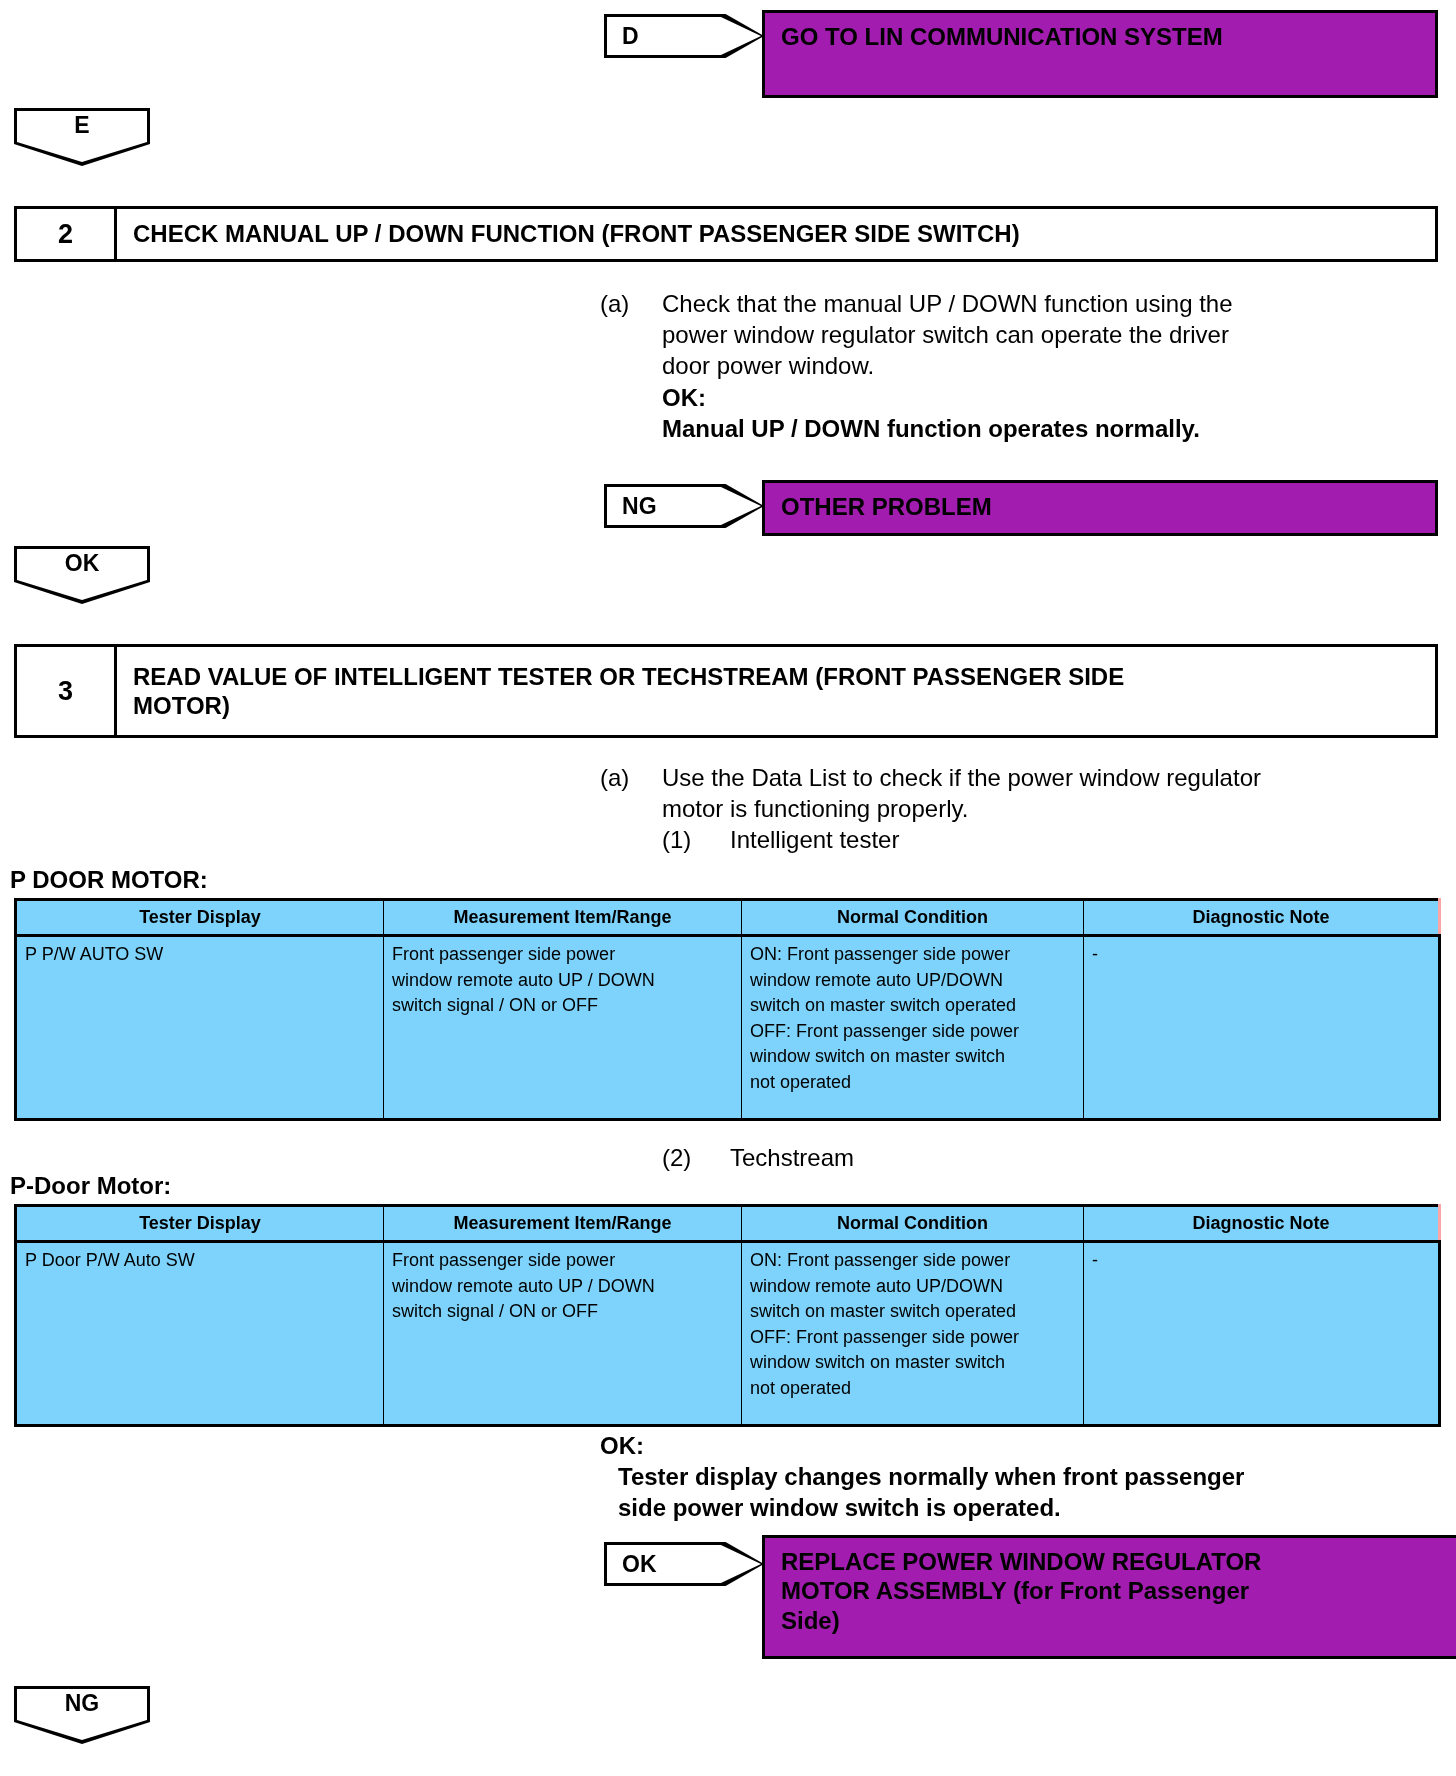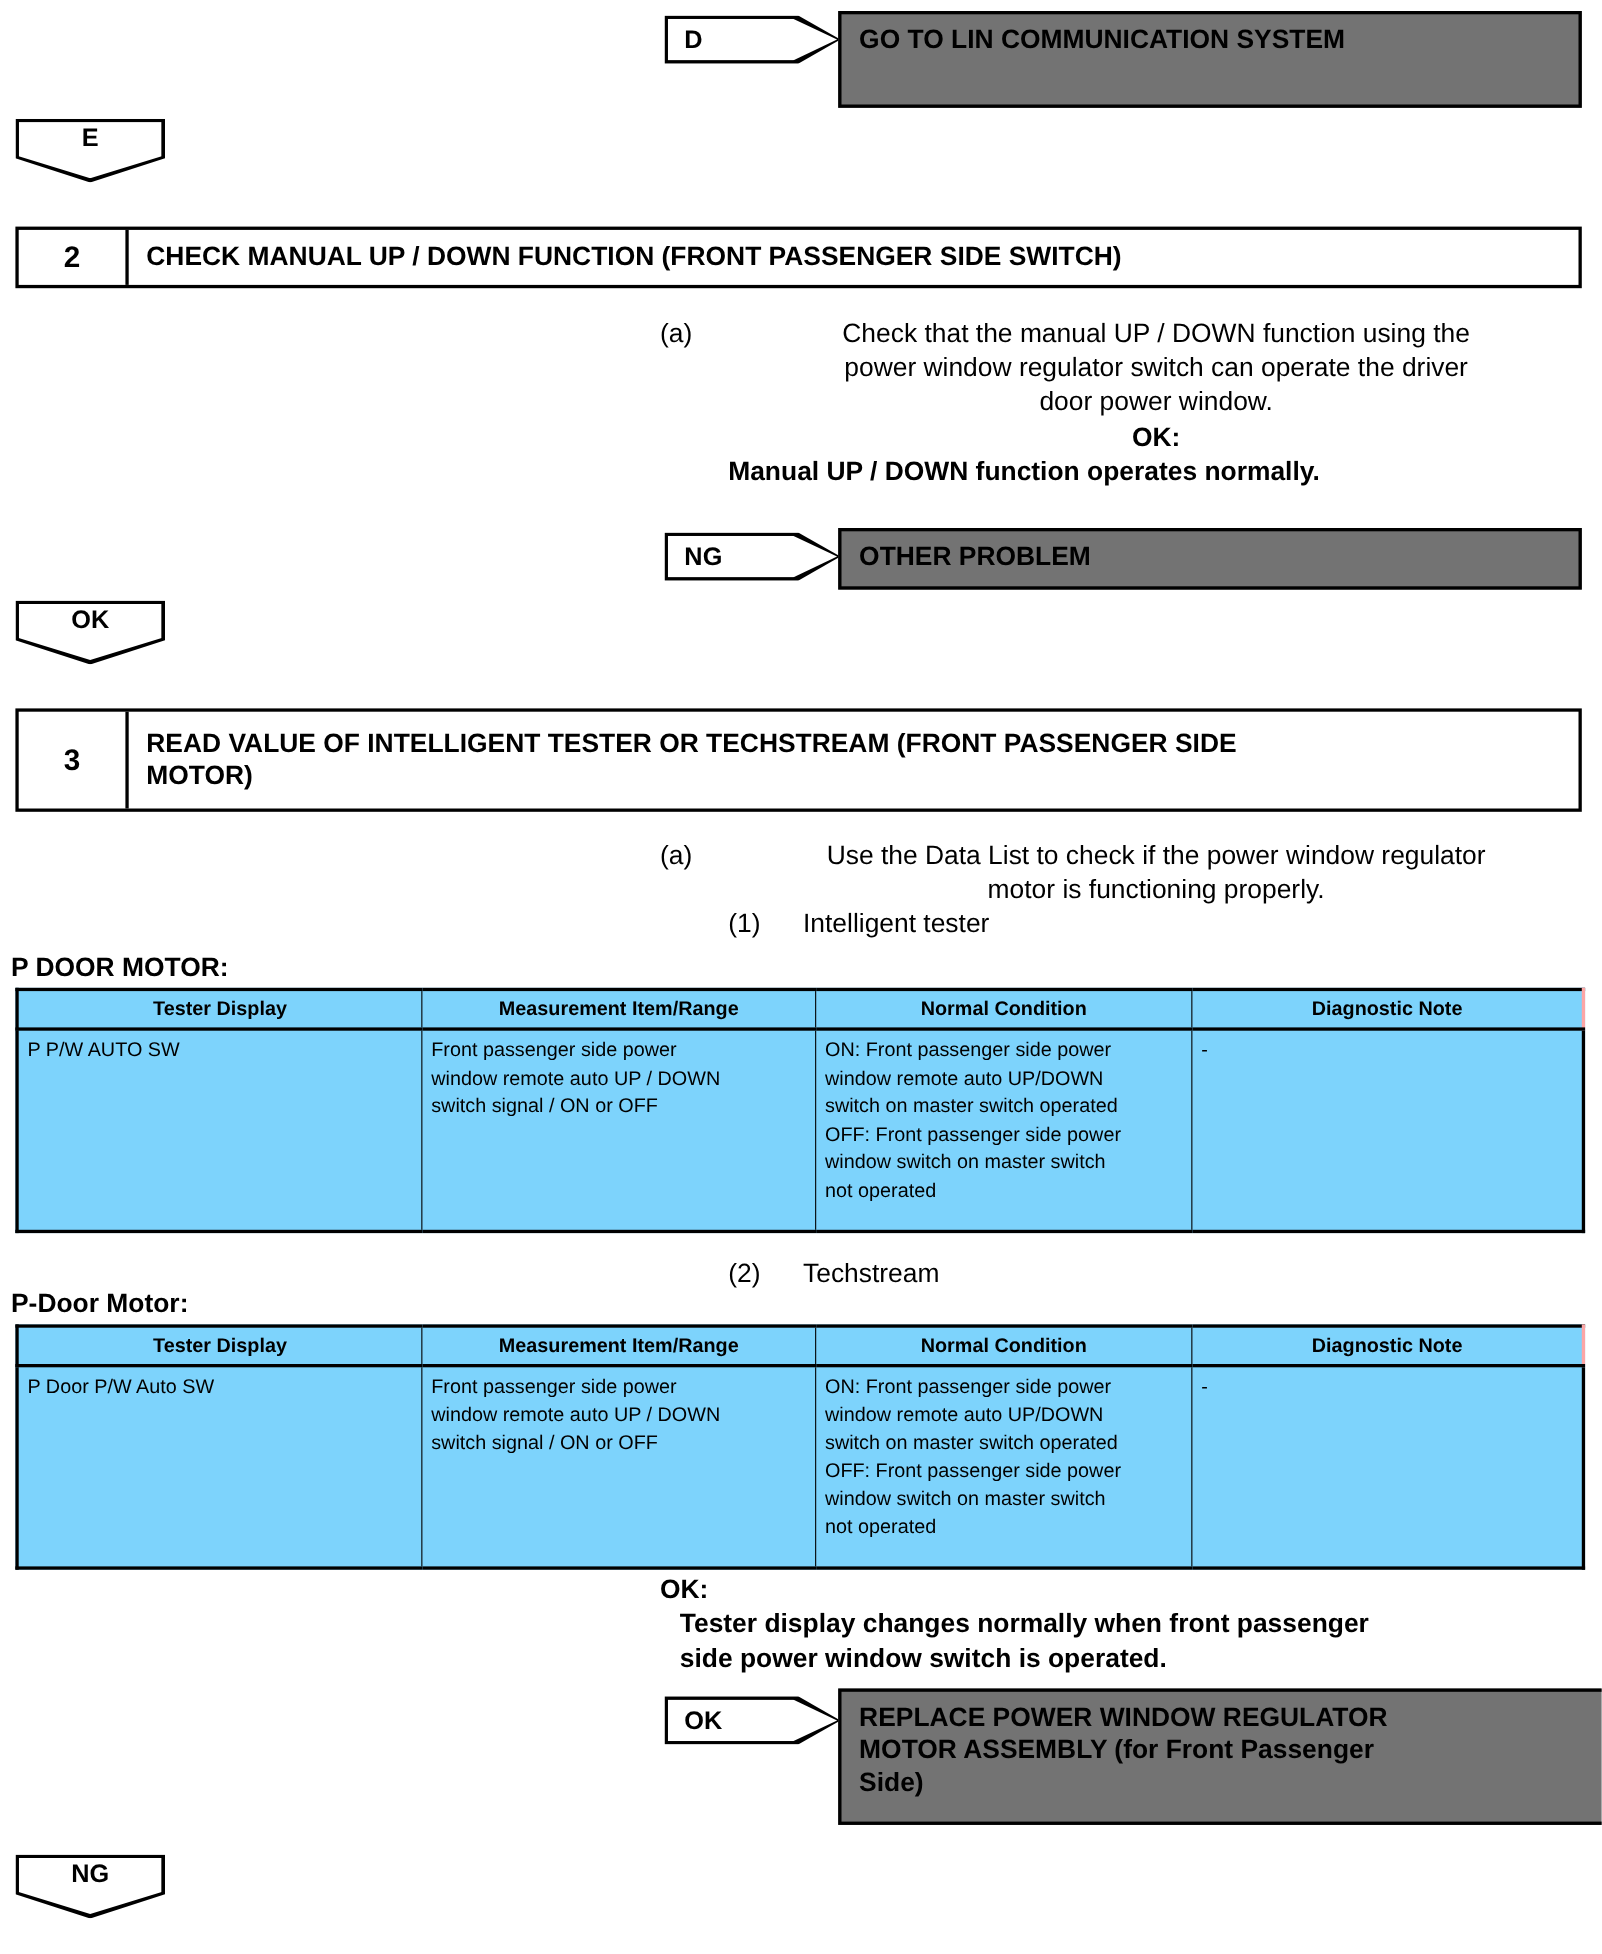--- a/index.html
+++ b/index.html
@@ -57,21 +57,21 @@
     position: absolute;
     top: 4px; left: 0; width: 100%;
     text-align: center;
     font-size: 23px; font-weight: bold;
   }
 
   
   .result-box {
     position: absolute;
     border: 3px solid #000;
-    background: #737373;
+    background: #a21caf;
     font-size: 24px;
     font-weight: bold;
     line-height: 1.22;
     padding: 9px 14px 9px 16px;
   }
 
   
   .step-bar {
     position: absolute;
     border: 3px solid #000;
@@ -94,21 +94,21 @@
   }
 
   
   .instr {
     position: absolute;
     font-size: 24px;
     line-height: 1.30;
   }
   .instr-row { display: flex; }
   .instr-marker { width: 62px; flex: none; }
-  .instr-body { flex: 1; text-align: center; }
+  .instr-body { flex: 1; }
   .sub-row { display: flex; padding-left: 62px; }
   .sub-marker { width: 68px; flex: none; }
 
   .ok-label { font-weight: bold; font-size: 24px; }
   .ok-value {
     font-weight: bold; font-size: 24px;
     padding-left: 62px;
     line-height: 1.30;
   }
 

